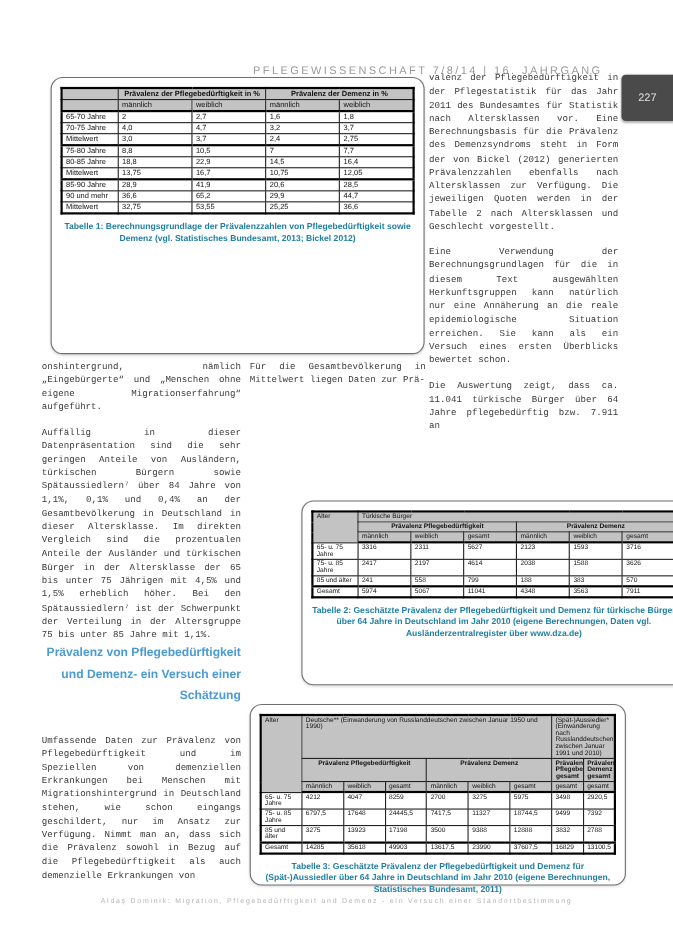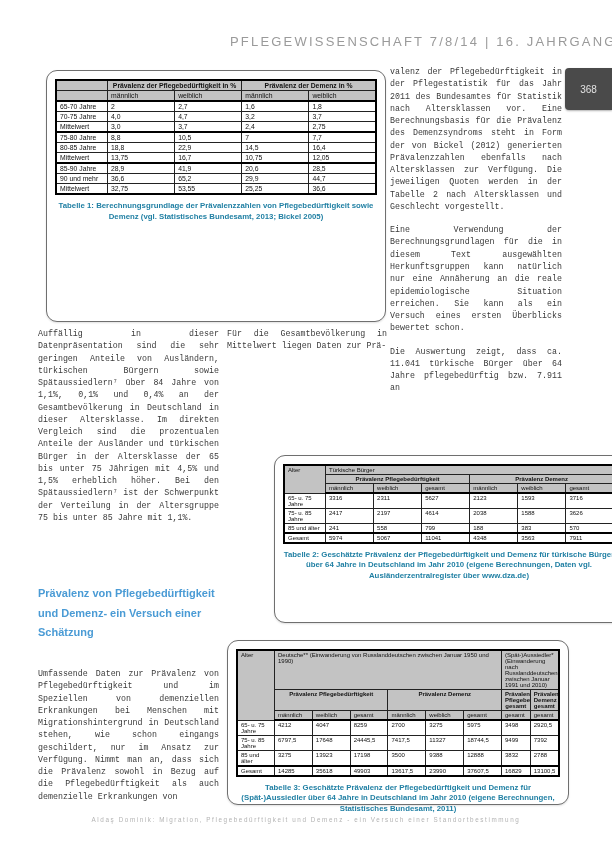--- a/index.html
+++ b/index.html
@@ -1,20 +1,20 @@
 <!DOCTYPE html>
 <html><head>
 <meta charset="utf-8">
 <style>
   html,body{margin:0;padding:0;background:#ffffff;}
   .page{position:relative;width:612px;height:859px;background:#fff;overflow:hidden;
         font-family:"Liberation Sans",sans-serif;color:#333;}
   
-  .journal-head{position:absolute;top:34px;left:230px;width:332px;text-align:left;
-        font-size:13px;letter-spacing:2.2px;color:#9a9a9a;white-space:nowrap;}
+  .journal-head{position:absolute;top:59px;left:230px;width:332px;text-align:left;
+        font-size:10px;letter-spacing:2.2px;color:#9a9a9a;white-space:nowrap;}
   .page-badge{position:absolute;top:68px;right:0;width:47px;height:42px;background:#4a4a4a;
         color:#e2e2e2;border-radius:4px 0 0 4px;display:flex;align-items:center;justify-content:center;
         font-size:10px;box-shadow:0 1px 2px rgba(0,0,0,.3);}
   
   .frame{position:absolute;border:1.4px solid #6f6f6f;border-radius:11px;background:#fff;
         padding:8px 8px 4px 8px;box-shadow:0 1px 2px rgba(0,0,0,.12);box-sizing:border-box;}
   #frame-t1{left:46px;top:70px;width:340px;height:252px;}
   #frame-t2{left:227px;top:455px;width:350px;height:168px;margin-left:47px;}
   #frame-t3{left:227px;top:640px;width:342px;height:165px;}
   
@@ -33,34 +33,34 @@
   #table3 .lblcol{width:30px;}
   #table3 .wide{width:50px;}
   
   .caption{margin-top:6px;text-align:center;color:#1f7fa3;font-weight:bold;font-size:7.8px;line-height:1.35;}
   
   .col{position:absolute;font-size:8.3px;line-height:1.48;text-align:justify;color:#3a3a3a;}
   .col p{margin:0 0 11px 0;font-family:Liberation Mono, monospace;}
   #col-left-top{left:38px;top:328px;width:181px;}
   #col-mid{left:227px;top:328px;width:160px;}
   #col-right{left:390px;top:66px;width:172px;}
-  .section-heading{position:absolute;left:38px;top:584px;width:181px;
+  .section-heading{position:absolute;left:38px;top:584px;width:181px;text-align:right;
         color:#4a9bd5;font-weight:bold;font-size:11px;line-height:1.78;}
   #col-left-bottom{left:38px;top:668px;width:181px;}
   
   .footer{position:absolute;top:816px;left:40px;width:532px;text-align:center;
         font-size:6.3px;letter-spacing:1.6px;color:#b3b3b3;white-space:nowrap;}
 </style>
 </head>
 <body>
 
 <div class="page">
 
   <div class="journal-head">PFLEGEWISSENSCHAFT 7/8/14 | 16. JAHRGANG</div>
-  <div class="page-badge">368</div>
+  <div class="page-badge">227</div>
 
   <div class="frame" id="frame-t1">
     <table class="dt" id="table1">
       <thead>
         <tr class="grp">
           <th class="lblcol"></th>
           <th colspan="2">Prävalenz der Pflegebedürftigkeit in %</th>
           <th colspan="2">Prävalenz der Demenz in %</th>
         </tr>
         <tr>
@@ -130,30 +130,31 @@
           </tr>
         <tr>
             <td class="lblcol">Mittelwert</td>
             <td>32,75</td>
             <td>53,55</td>
             <td>25,25</td>
             <td>36,6</td>
           </tr>
       </tbody>
     </table>
-    <div class="caption">Tabelle 1: Berechnungsgrundlage der Prävalenzzahlen von Pflegebedürftigkeit sowie Demenz (vgl. Statistisches Bundesamt, 2013; Bickel 2005)</div>
+    <div class="caption">Tabelle 1: Berechnungsgrundlage der Prävalenzzahlen von Pflegebedürftigkeit sowie Demenz (vgl. Statistisches Bundesamt, 2013; Bickel 2012)</div>
   </div>
 
   <div class="col" id="col-right">
     <p>valenz der Pflegebedürftigkeit in der Pflegestatistik für das Jahr 2011 des Bundesamtes für Statistik nach Altersklassen vor. Eine Berechnungsbasis für die Prävalenz des Demenzsyndroms steht in Form der von Bickel (2012) generierten Prävalenzzahlen ebenfalls nach Altersklassen zur Verfügung. Die jeweiligen Quoten werden in der Tabelle 2 nach Altersklassen und Geschlecht vorgestellt.</p>
     <p>Eine Verwendung der Berechnungsgrundlagen für die in diesem Text ausgewählten Herkunftsgruppen kann natürlich nur eine Annäherung an die reale epidemiologische Situation erreichen. Sie kann als ein Versuch eines ersten Überblicks bewertet schon.</p>
     <p>Die Auswertung zeigt, dass ca. 11.041 türkische Bürger über 64 Jahre pflegebedürftig bzw. 7.911 an</p>
   </div>
 
   <div class="col" id="col-left-top">
+    <p>onshintergrund, nämlich „Eingebürgerte“ und „Menschen ohne eigene Migrationserfahrung“ aufgeführt.</p>
     <p>Auffällig in dieser Datenpräsentation sind die sehr geringen Anteile von Ausländern, türkischen Bürgern sowie Spätaussiedlern⁷ über 84 Jahre von 1,1%, 0,1% und 0,4% an der Gesamtbevölkerung in Deutschland in dieser Altersklasse. Im direkten Vergleich sind die prozentualen Anteile der Ausländer und türkischen Bürger in der Altersklasse der 65 bis unter 75 Jährigen mit 4,5% und 1,5% erheblich höher. Bei den Spätaussiedlern⁷ ist der Schwerpunkt der Verteilung in der Altersgruppe 75 bis unter 85 Jahre mit 1,1%.</p>
   </div>
 
   <div class="col" id="col-mid">
     <p>Für die Gesamtbevölkerung in Mittelwert liegen Daten zur Prä-</p>
   </div>
 
   <div class="frame" id="frame-t2">
     <table class="dt" id="table2">
       <thead>

